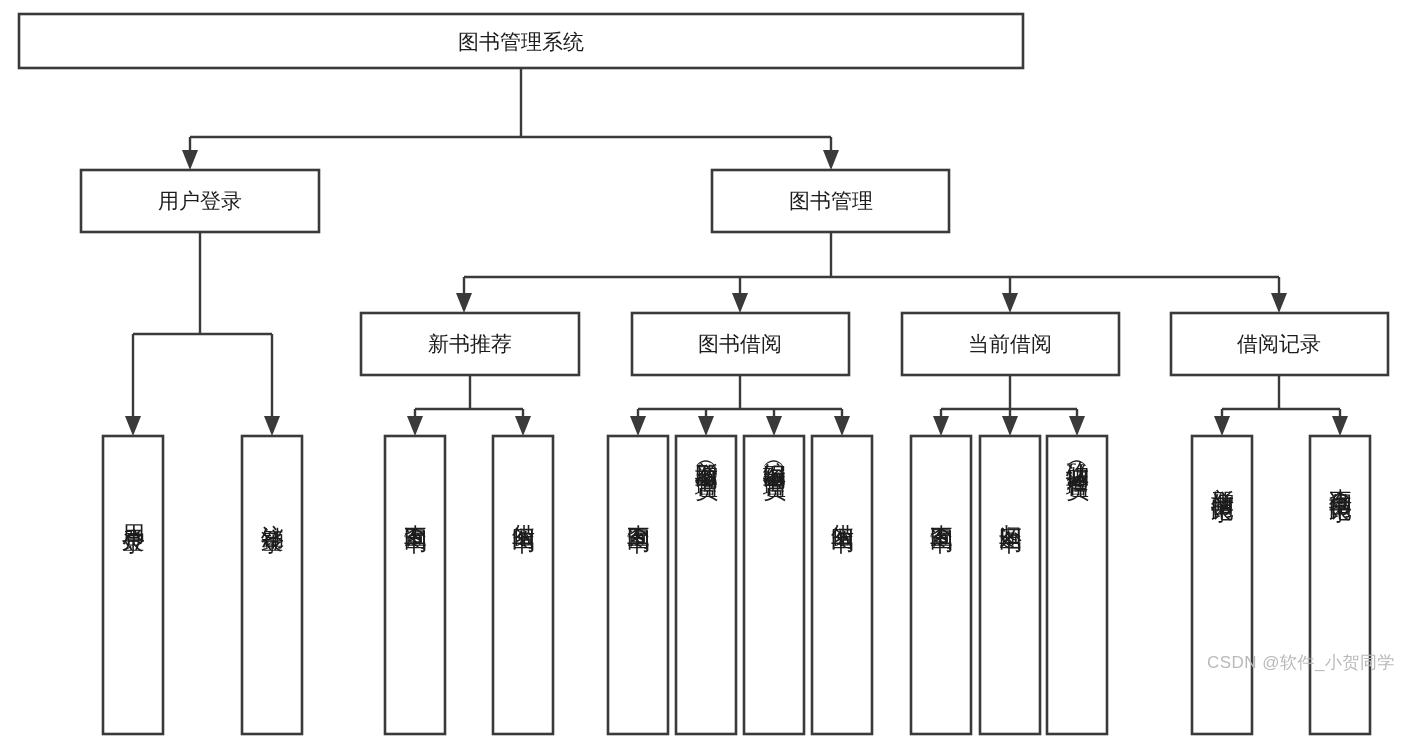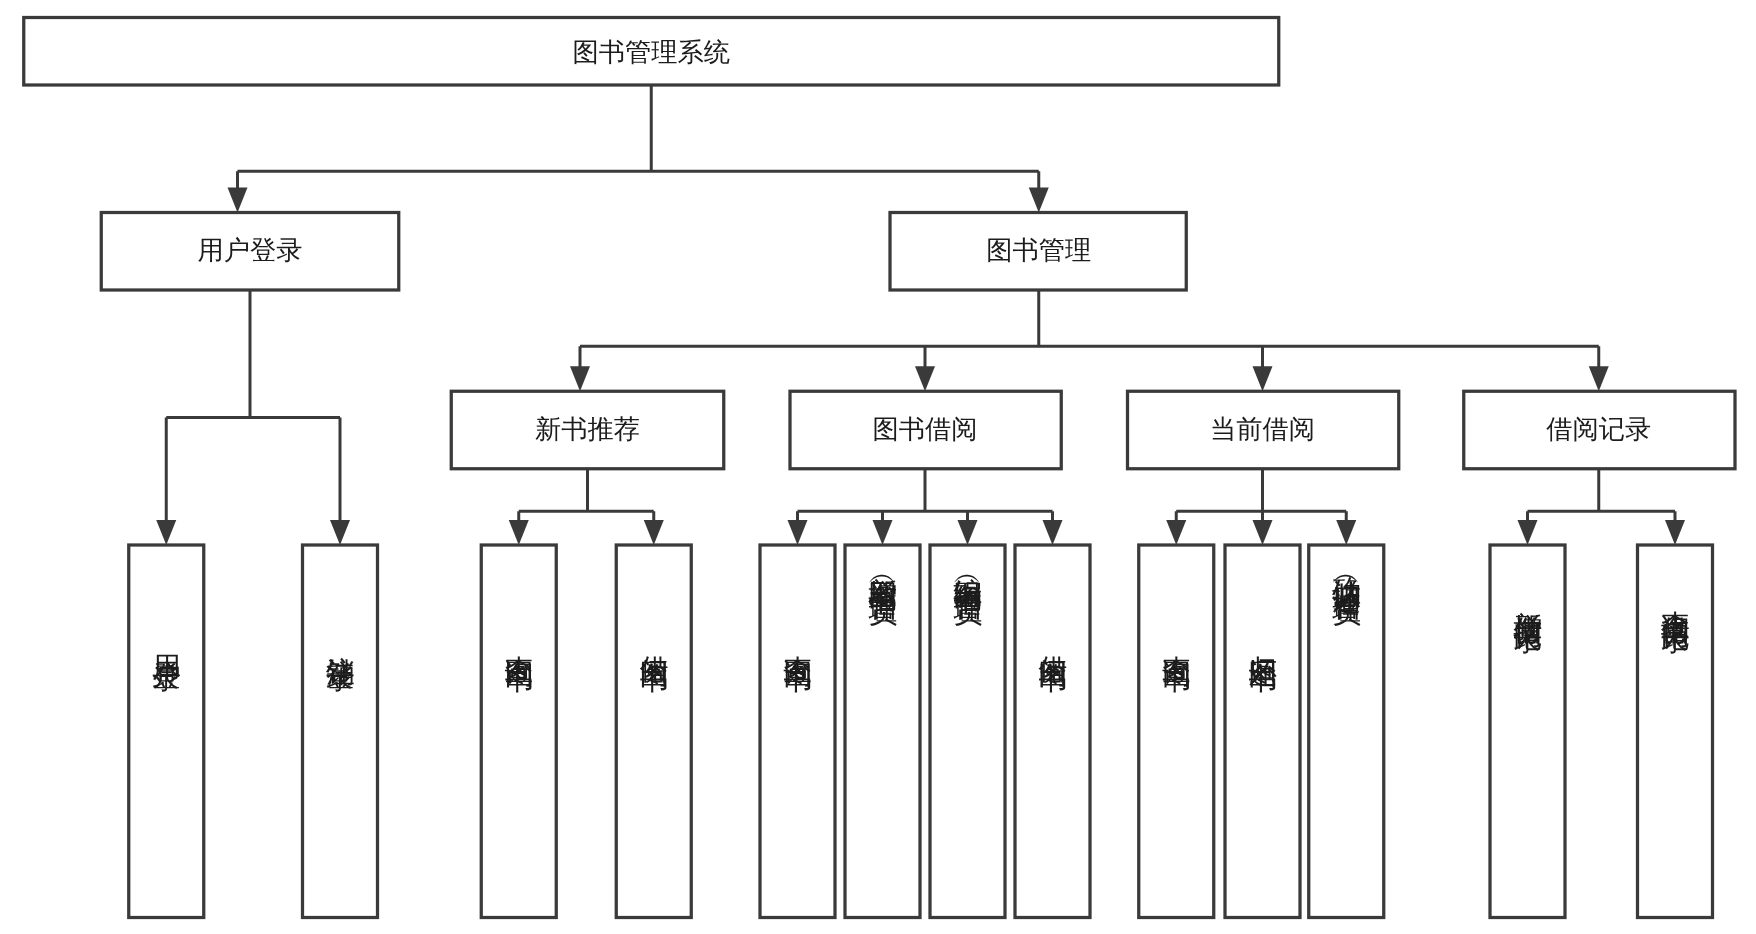--- a/index.html
+++ b/index.html
@@ -242,14 +242,15 @@
   <div class="vlabel-wrap" style="left:1047px; top:443px; width:60px; height:291px;">
     <span class="vlabel">确认归还（管理员）</span>
   </div>
   <div class="vlabel-wrap" style="left:1192px; top:470px; width:60px; height:264px;">
     <span class="vlabel">新增借阅记录</span>
   </div>
   <div class="vlabel-wrap" style="left:1310px; top:470px; width:60px; height:264px;">
     <span class="vlabel">查询借阅记录</span>
   </div>
 
+  <div class="watermark">CSDN @软件_小贺同学</div>
 
 </div>
 
 </body></html>

